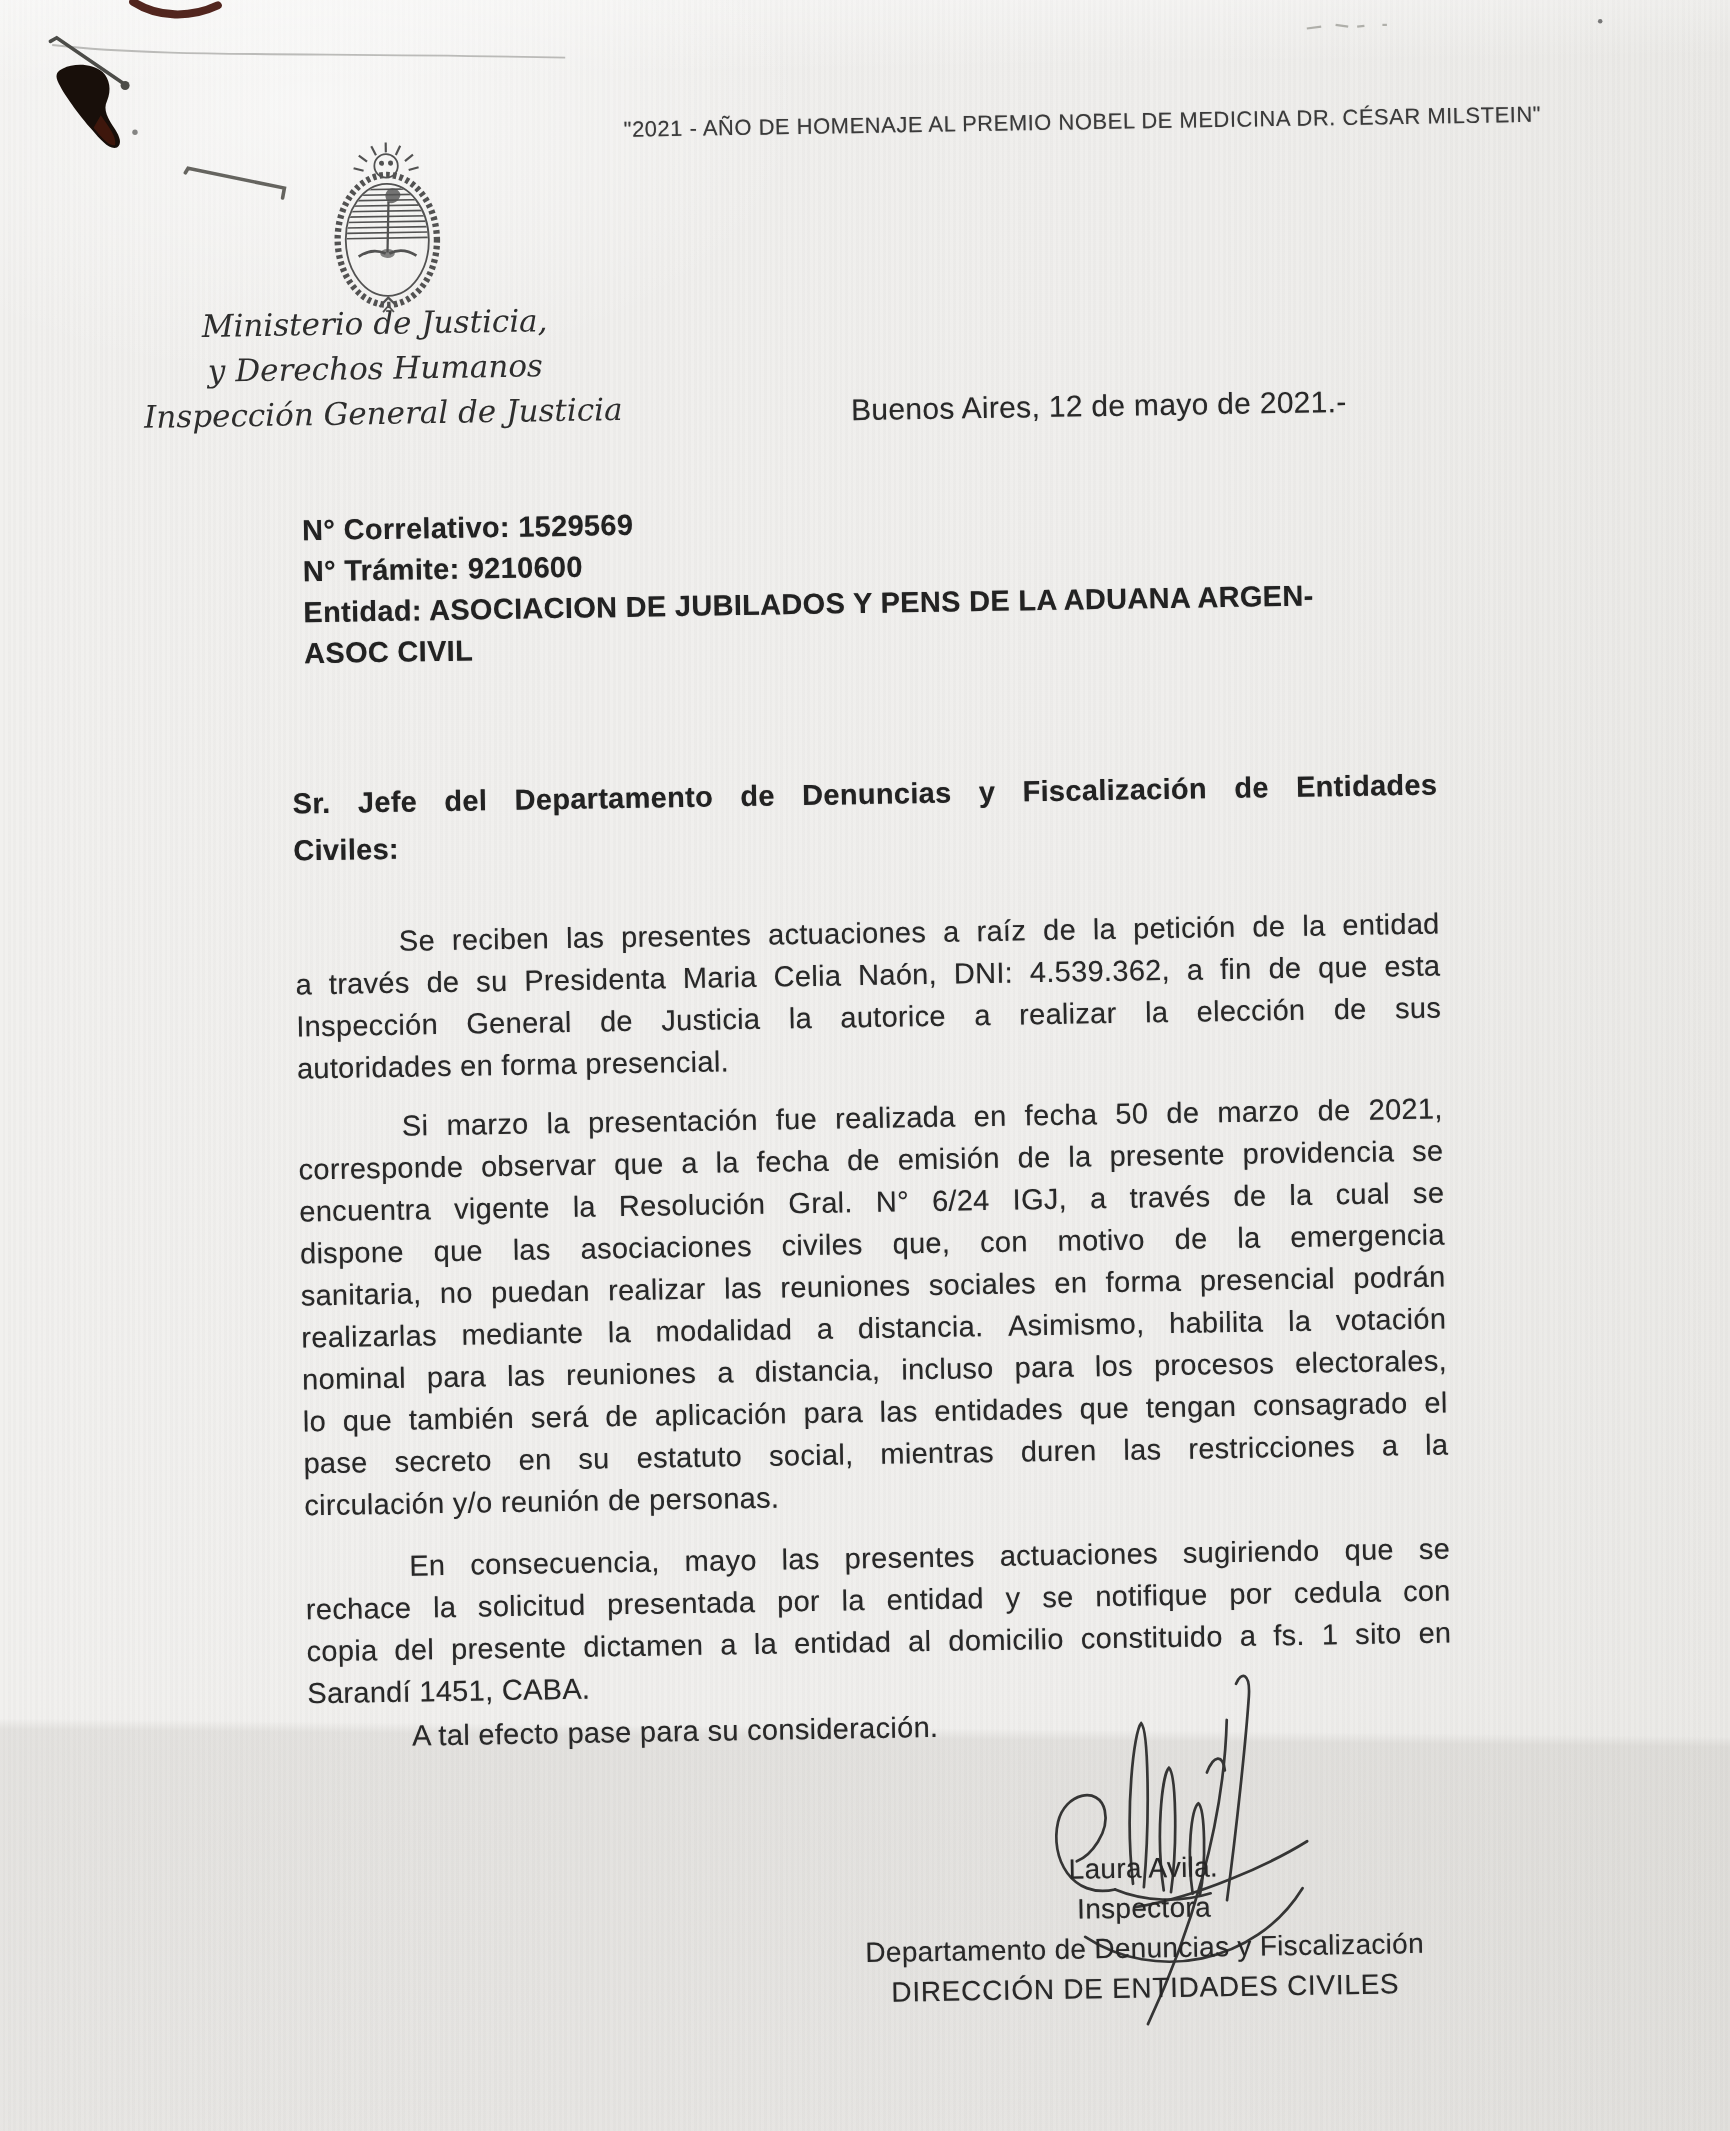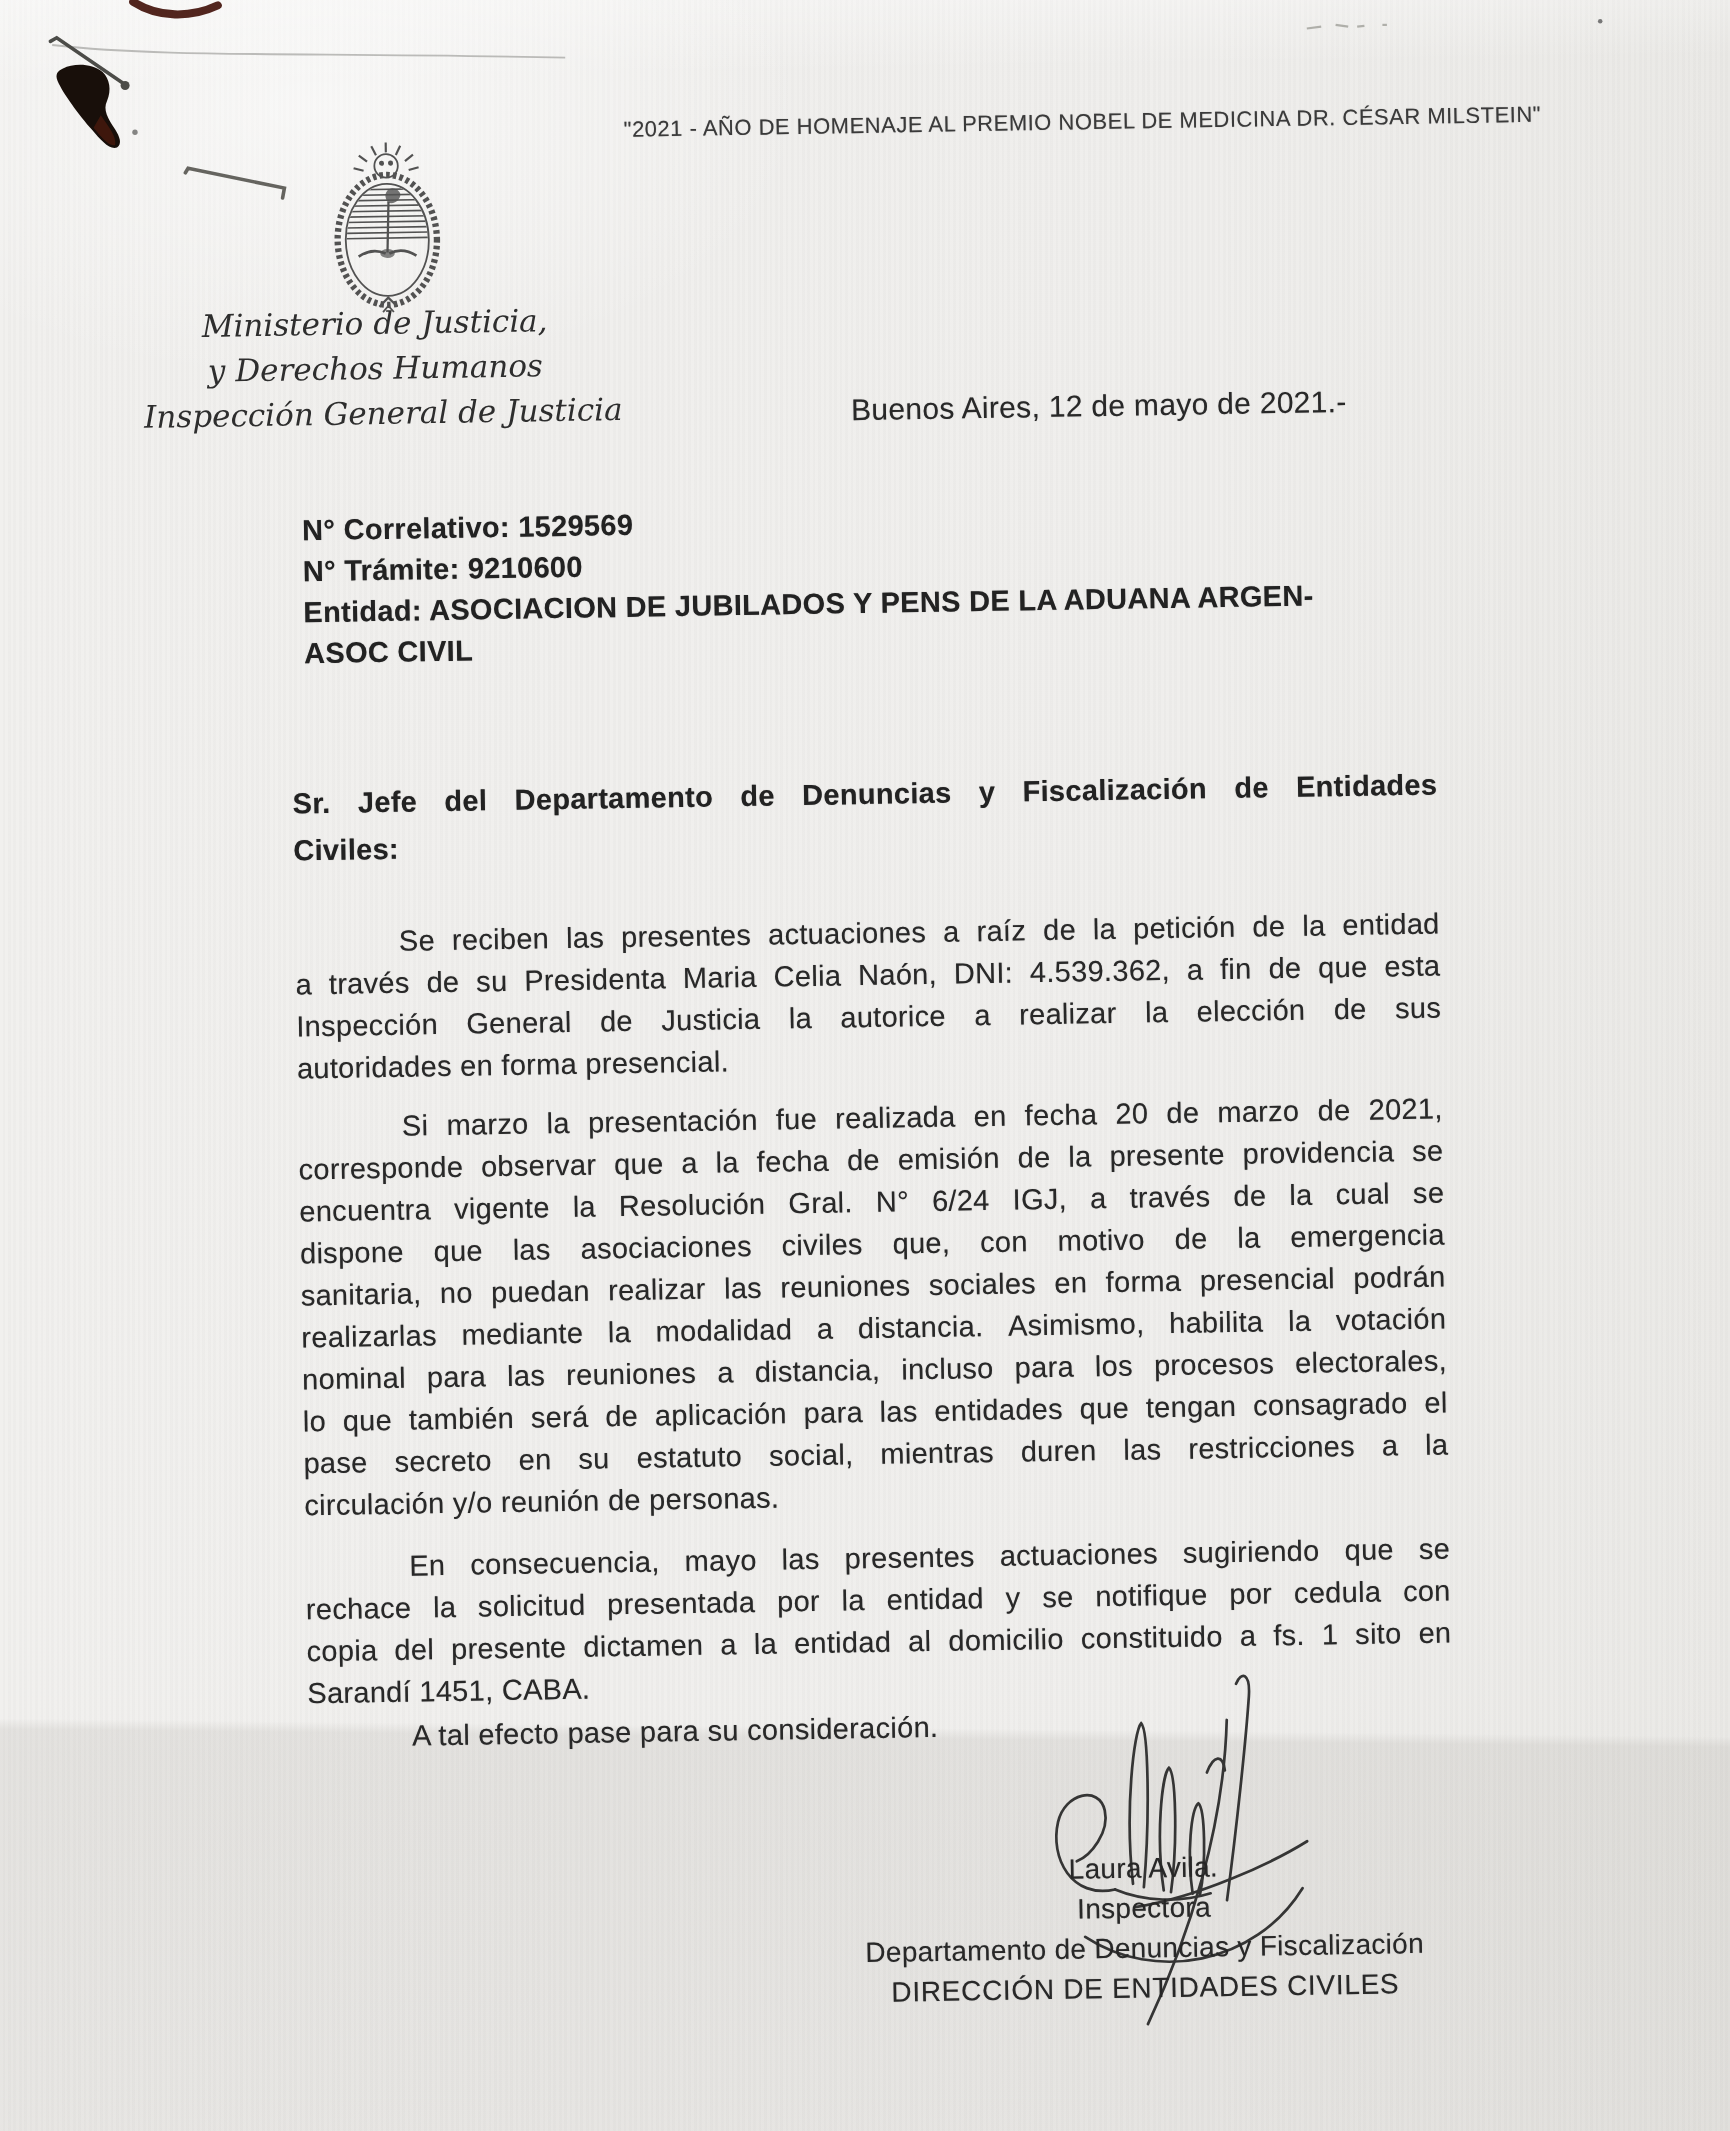--- a/index.html
+++ b/index.html
@@ -218,21 +218,21 @@
     <div class="abs para p2 scan-text">
         <div class="tline indent just">
           <span>Si</span>
           <span>marzo</span>
           <span>la</span>
           <span>presentación</span>
           <span>fue</span>
           <span>realizada</span>
           <span>en</span>
           <span>fecha</span>
-          <span>20</span>
+          <span>50</span>
           <span>de</span>
           <span>marzo</span>
           <span>de</span>
           <span>2021,</span>
         </div>
         <div class="tline just">
           <span>corresponde</span>
           <span>observar</span>
           <span>que</span>
           <span>a</span>

